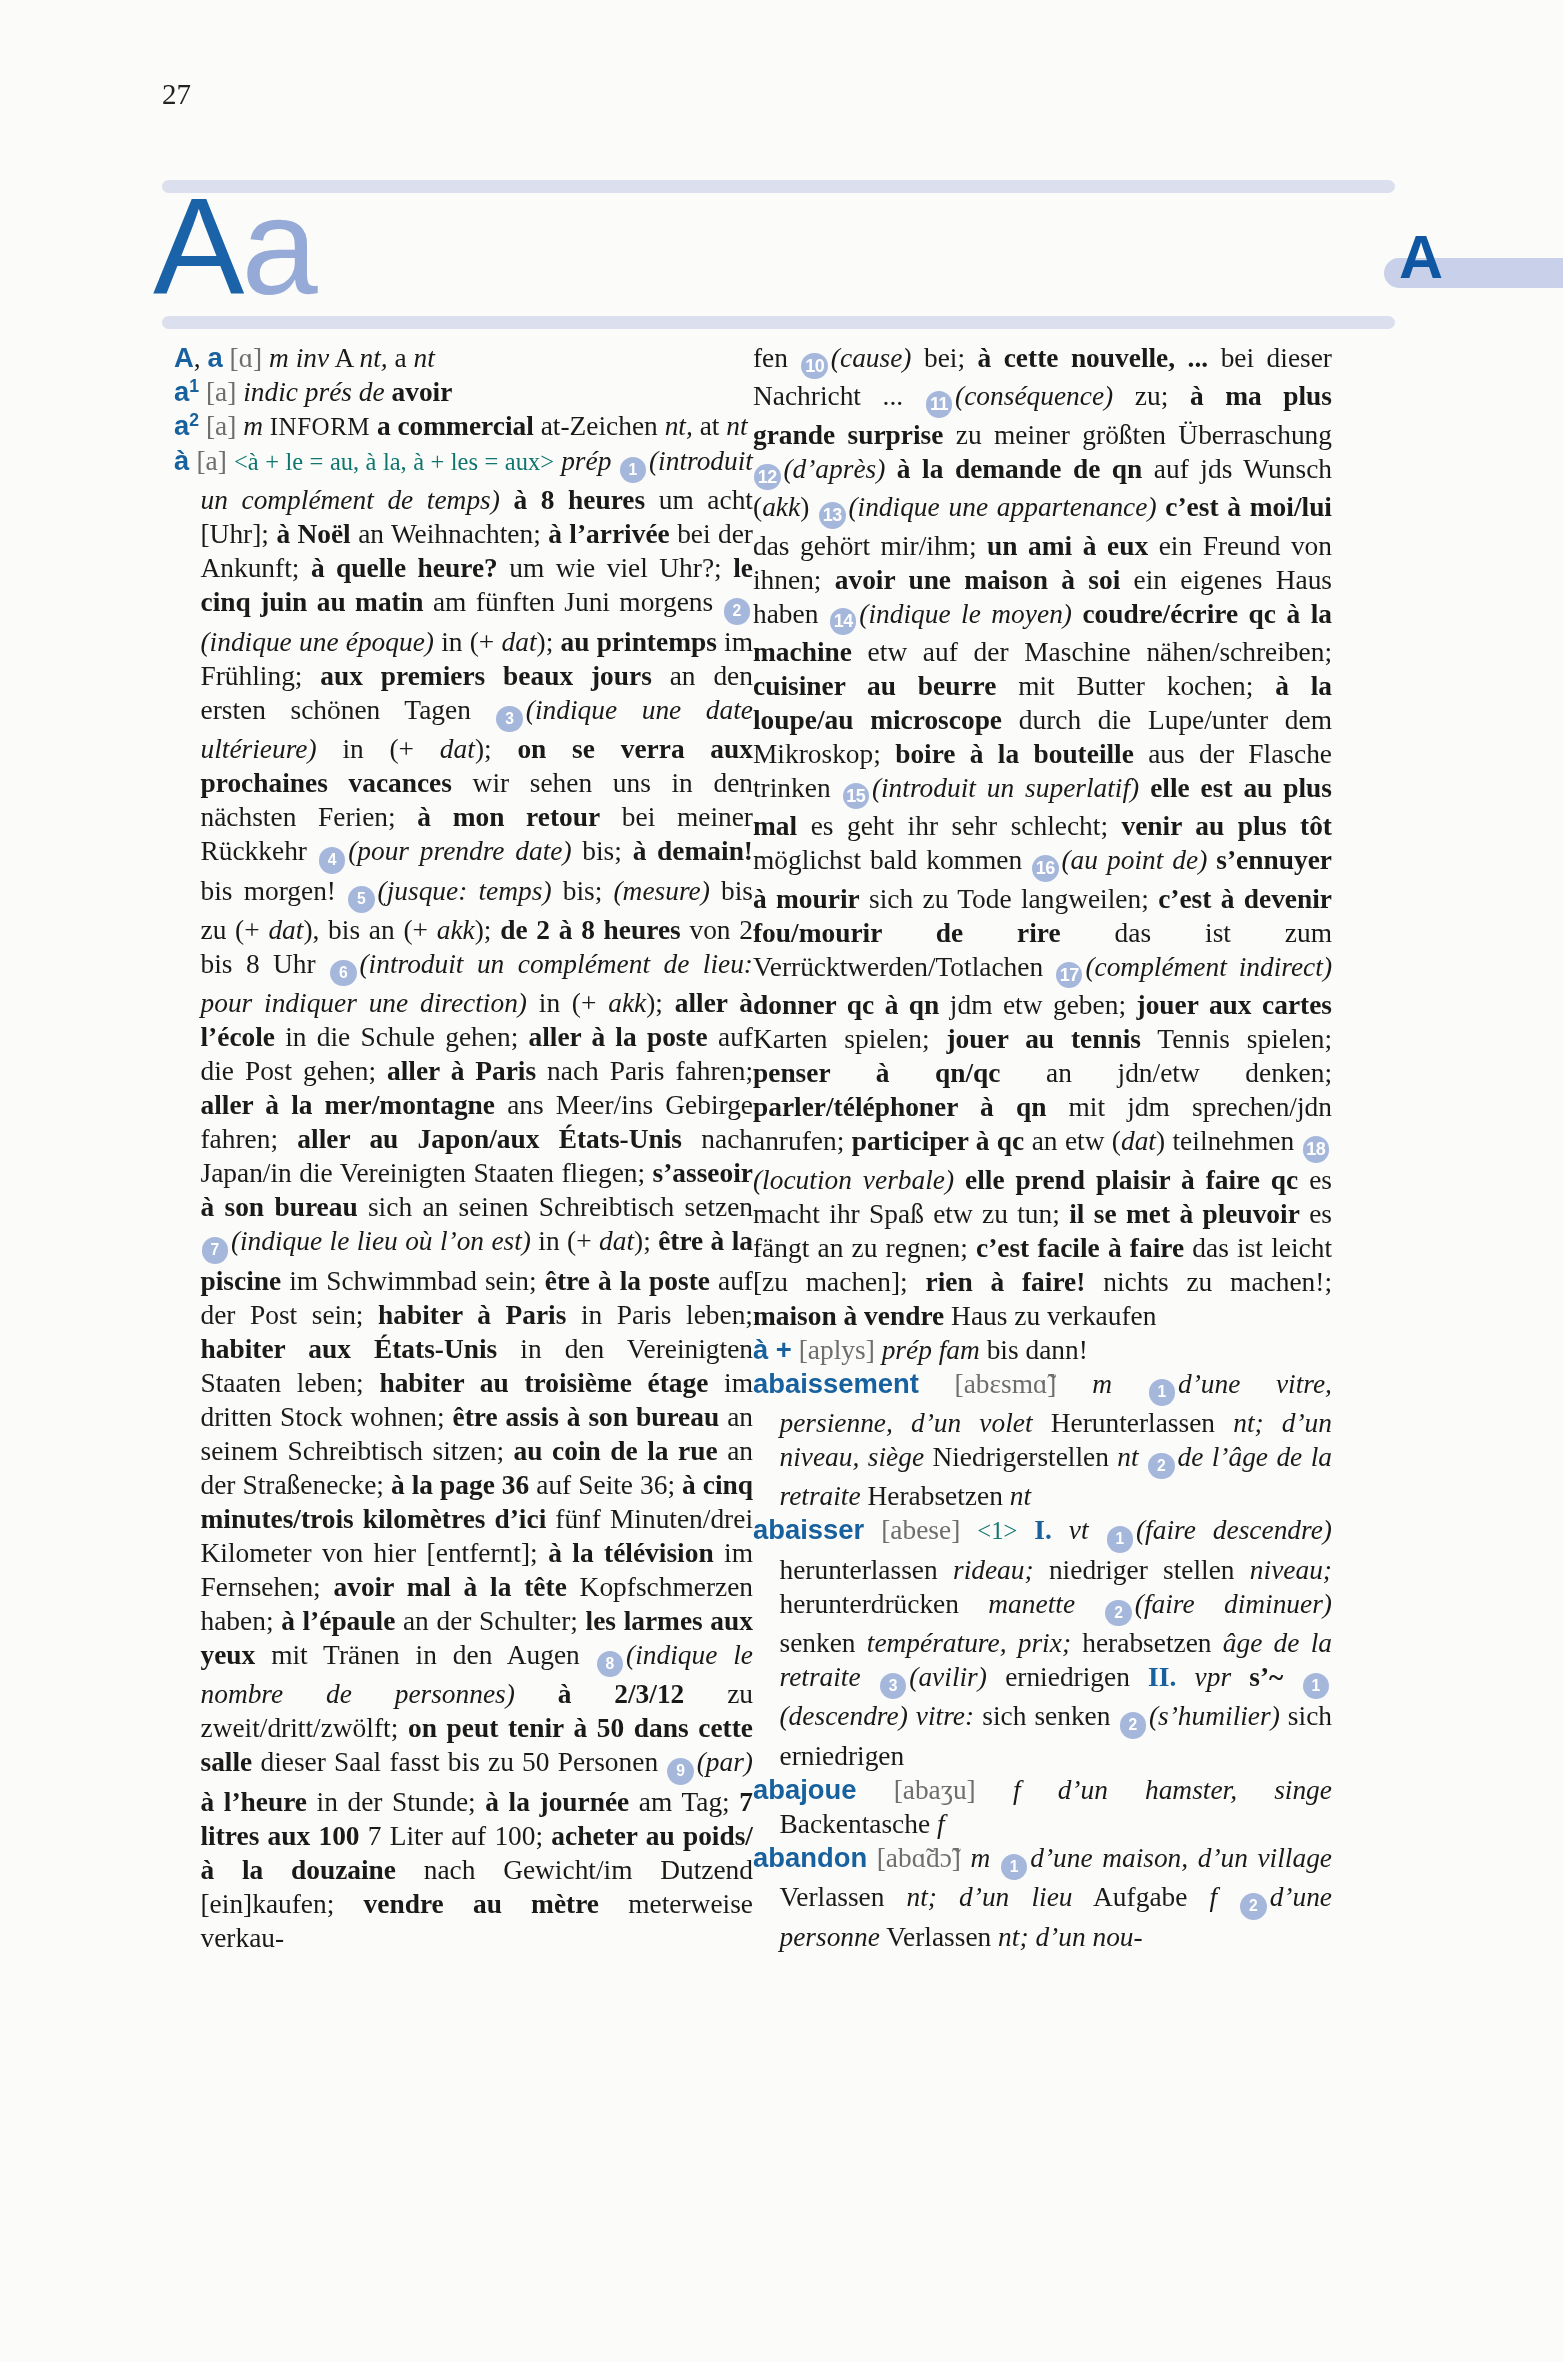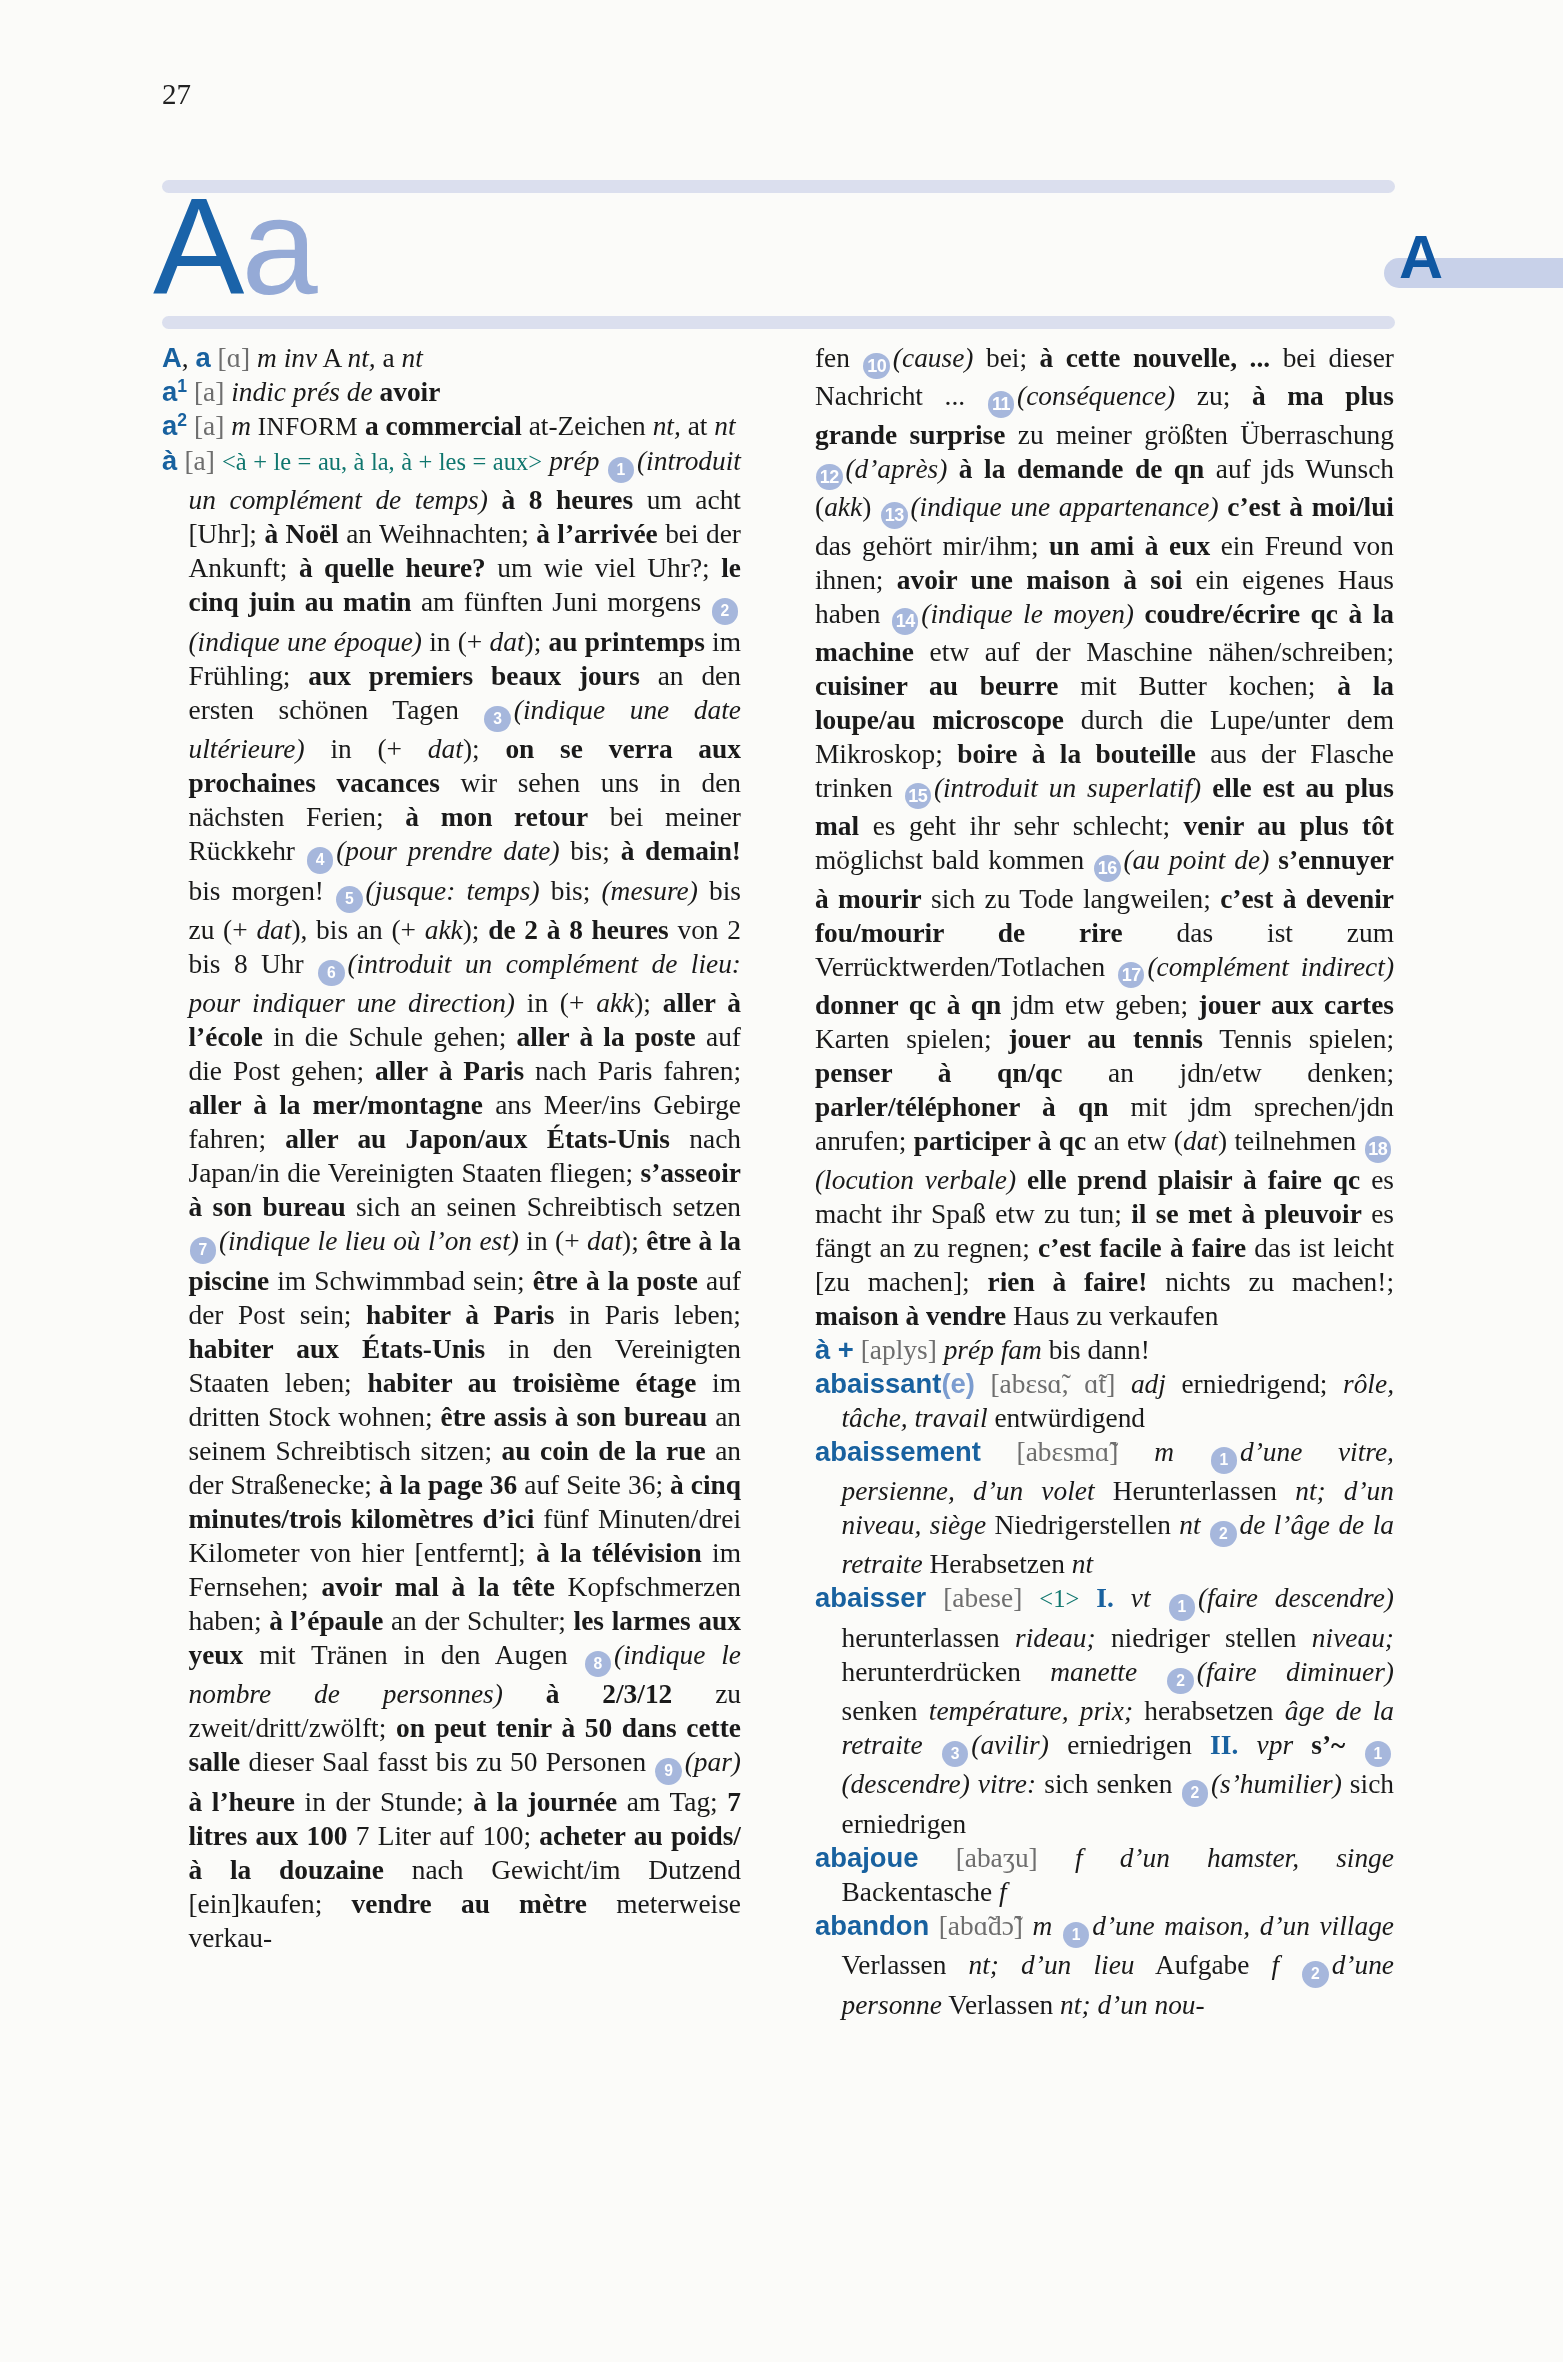--- a/index.html
+++ b/index.html
@@ -17,21 +17,21 @@
   .heading{position:absolute;left:153px;top:188px;font:137px/118px "Liberation Sans",sans-serif;
            letter-spacing:-2.9px;}
   .heading .h1{color:var(--heading-primary,#1a63a9);}
   .heading .h2{color:var(--heading-secondary,#95aad6);}
 
   .tab{position:absolute;left:1384px;top:258px;width:179px;height:30px;
        background:var(--tab-bg,#c8d1e9);border-radius:15.7px 0 0 15.7px;}
   .tab-letter{position:absolute;left:1399px;top:222px;line-height:1;
        font:700 61px "Liberation Sans",sans-serif;color:var(--tab-letter,#0f57a2);}
 
-  .cols{position:absolute;left:162px;top:341px;width:1233px;display:flex;gap:74px;}
+  .cols{position:absolute;left:174px;top:341px;width:1233px;display:flex;}
   .col{width:579px;}
 
   p.para{margin:0;font:27.4px/34px "Liberation Serif",serif;color:var(--text,#1a1a1a);
          text-align:justify;}
   p.entry{padding-left:26.5px;text-indent:-26.5px;}
   p.cont{padding-left:0;text-indent:0;}
 
   .t{}
   .it{font-style:italic;}
   .b{font-weight:700;}
@@ -64,21 +64,20 @@
   <div class="cols">
     <div class="col" id="col-left">
         <p class="para entry"><span class="hw">A</span><span class="t">, </span><span class="hw">a</span><span class="t"> </span><span class="ph">[ɑ]</span><span class="t"> </span><span class="it">m inv</span><span class="t"> A </span><span class="it">nt,</span><span class="t"> a </span><span class="it">nt</span></p>
         <p class="para entry"><span class="hw">a</span><sup class="hw-sup">1</sup><span class="t"> </span><span class="ph">[a]</span><span class="t"> </span><span class="it">indic prés de</span><span class="t"> </span><span class="b">avoir</span></p>
         <p class="para entry"><span class="hw">a</span><sup class="hw-sup">2</sup><span class="t"> </span><span class="ph">[a]</span><span class="t"> </span><span class="it">m</span><span class="t"> </span><span class="sc">INFORM</span><span class="t"> </span><span class="b">a commercial</span><span class="t"> at-Zeichen </span><span class="it">nt,</span><span class="t"> at </span><span class="it">nt</span></p>
         <p class="para entry"><span class="hw">à</span><span class="t"> </span><span class="ph">[a]</span><span class="t"> </span><span class="ang">&lt;à + le = au, à la, à + les = aux&gt;</span><span class="t"> </span><span class="it">prép</span><span class="t"> </span><span class="bubble">1</span><span class="it">(introduit un complément de temps)</span><span class="t"> </span><span class="b">à 8 heures</span><span class="t"> um acht [Uhr]; </span><span class="b">à Noël</span><span class="t"> an Weihnachten; </span><span class="b">à l’arrivée</span><span class="t"> bei der Ankunft; </span><span class="b">à quelle heure?</span><span class="t"> um wie viel Uhr?; </span><span class="b">le cinq juin au matin</span><span class="t"> am fünften Juni morgens </span><span class="bubble">2</span><span class="it">(indique une époque)</span><span class="t"> in (+ </span><span class="it">dat</span><span class="t">); </span><span class="b">au printemps</span><span class="t"> im Frühling; </span><span class="b">aux premiers beaux jours</span><span class="t"> an den ersten schönen Tagen </span><span class="bubble">3</span><span class="it">(indique une date ultérieure)</span><span class="t"> in (+ </span><span class="it">dat</span><span class="t">); </span><span class="b">on se verra aux prochaines vacances</span><span class="t"> wir sehen uns in den nächsten Ferien; </span><span class="b">à mon retour</span><span class="t"> bei meiner Rückkehr </span><span class="bubble">4</span><span class="it">(pour prendre date)</span><span class="t"> bis; </span><span class="b">à demain!</span><span class="t"> bis morgen! </span><span class="bubble">5</span><span class="it">(jusque: temps)</span><span class="t"> bis; </span><span class="it">(mesure)</span><span class="t"> bis zu (+ </span><span class="it">dat</span><span class="t">), bis an (+ </span><span class="it">akk</span><span class="t">); </span><span class="b">de 2 à 8 heures</span><span class="t"> von 2 bis 8 Uhr </span><span class="bubble">6</span><span class="it">(introduit un complément de lieu: pour indiquer une direction)</span><span class="t"> in (+ </span><span class="it">akk</span><span class="t">); </span><span class="b">aller à l’école</span><span class="t"> in die Schule gehen; </span><span class="b">aller à la poste</span><span class="t"> auf die Post gehen; </span><span class="b">aller à Paris</span><span class="t"> nach Paris fahren; </span><span class="b">aller à la mer/montagne</span><span class="t"> ans Meer/ins Gebirge fahren; </span><span class="b">aller au Japon/aux États-Unis</span><span class="t"> nach Japan/in die Vereinigten Staaten fliegen; </span><span class="b">s’asseoir à son bureau</span><span class="t"> sich an seinen Schreibtisch setzen </span><span class="bubble">7</span><span class="it">(indique le lieu où l’on est)</span><span class="t"> in (+ </span><span class="it">dat</span><span class="t">); </span><span class="b">être à la piscine</span><span class="t"> im Schwimmbad sein; </span><span class="b">être à la poste</span><span class="t"> auf der Post sein; </span><span class="b">habiter à Paris</span><span class="t"> in Paris leben; </span><span class="b">habiter aux États-Unis</span><span class="t"> in den Vereinigten Staaten leben; </span><span class="b">habiter au troisième étage</span><span class="t"> im dritten Stock wohnen; </span><span class="b">être assis à son bureau</span><span class="t"> an seinem Schreibtisch sitzen; </span><span class="b">au coin de la rue</span><span class="t"> an der Straßenecke; </span><span class="b">à la page 36</span><span class="t"> auf Seite 36; </span><span class="b">à cinq minutes/trois kilomètres d’ici</span><span class="t"> fünf Minuten/drei Kilometer von hier [entfernt]; </span><span class="b">à la télévision</span><span class="t"> im Fernsehen; </span><span class="b">avoir mal à la tête</span><span class="t"> Kopfschmerzen haben; </span><span class="b">à l’épaule</span><span class="t"> an der Schulter; </span><span class="b">les larmes aux yeux</span><span class="t"> mit Tränen in den Augen </span><span class="bubble">8</span><span class="it">(indique le nombre de personnes)</span><span class="t"> </span><span class="b">à 2/3/12</span><span class="t"> zu zweit/dritt/zwölft; </span><span class="b">on peut tenir à 50 dans cette salle</span><span class="t"> dieser Saal fasst bis zu 50 Personen </span><span class="bubble">9</span><span class="it">(par)</span><span class="t"> </span><span class="b">à l’heure</span><span class="t"> in der Stunde; </span><span class="b">à la journée</span><span class="t"> am Tag; </span><span class="b">7 litres aux 100</span><span class="t"> 7 Liter auf 100; </span><span class="b">acheter au poids/à la douzaine</span><span class="t"> nach Gewicht/im Dutzend [ein]kaufen; </span><span class="b">vendre au mètre</span><span class="t"> meterweise verkau-</span></p>
       </div>
     <div class="col" id="col-right">
         <p class="para cont"><span class="t">fen </span><span class="bubble bubble2">10</span><span class="it">(cause)</span><span class="t"> bei; </span><span class="b">à cette nouvelle, ...</span><span class="t"> bei dieser Nachricht ... </span><span class="bubble bubble2">11</span><span class="it">(conséquence)</span><span class="t"> zu; </span><span class="b">à ma plus grande surprise</span><span class="t"> zu meiner größten Überraschung </span><span class="bubble bubble2">12</span><span class="it">(d’après)</span><span class="t"> </span><span class="b">à la demande de qn</span><span class="t"> auf jds Wunsch (</span><span class="it">akk</span><span class="t">) </span><span class="bubble bubble2">13</span><span class="it">(indique une appartenance)</span><span class="t"> </span><span class="b">c’est à moi/lui</span><span class="t"> das gehört mir/ihm; </span><span class="b">un ami à eux</span><span class="t"> ein Freund von ihnen; </span><span class="b">avoir une maison à soi</span><span class="t"> ein eigenes Haus haben </span><span class="bubble bubble2">14</span><span class="it">(indique le moyen)</span><span class="t"> </span><span class="b">coudre/écrire qc à la machine</span><span class="t"> etw auf der Maschine nähen/schreiben; </span><span class="b">cuisiner au beurre</span><span class="t"> mit Butter kochen; </span><span class="b">à la loupe/au microscope</span><span class="t"> durch die Lupe/unter dem Mikroskop; </span><span class="b">boire à la bouteille</span><span class="t"> aus der Flasche trinken </span><span class="bubble bubble2">15</span><span class="it">(introduit un superlatif)</span><span class="t"> </span><span class="b">elle est au plus mal</span><span class="t"> es geht ihr sehr schlecht; </span><span class="b">venir au plus tôt</span><span class="t"> möglichst bald kommen </span><span class="bubble bubble2">16</span><span class="it">(au point de)</span><span class="t"> </span><span class="b">s’ennuyer à mourir</span><span class="t"> sich zu Tode langweilen; </span><span class="b">c’est à devenir fou/mourir de rire</span><span class="t"> das ist zum Verrücktwerden/Totlachen </span><span class="bubble bubble2">17</span><span class="it">(complément indirect)</span><span class="t"> </span><span class="b">donner qc à qn</span><span class="t"> jdm etw geben; </span><span class="b">jouer aux cartes</span><span class="t"> Karten spielen; </span><span class="b">jouer au tennis</span><span class="t"> Tennis spielen; </span><span class="b">penser à qn/qc</span><span class="t"> an jdn/etw denken; </span><span class="b">parler/téléphoner à qn</span><span class="t"> mit jdm sprechen/jdn anrufen; </span><span class="b">participer à qc</span><span class="t"> an etw (</span><span class="it">dat</span><span class="t">) teilnehmen </span><span class="bubble bubble2">18</span><span class="it">(locution verbale)</span><span class="t"> </span><span class="b">elle prend plaisir à faire qc</span><span class="t"> es macht ihr Spaß etw zu tun; </span><span class="b">il se met à pleuvoir</span><span class="t"> es fängt an zu regnen; </span><span class="b">c’est facile à faire</span><span class="t"> das ist leicht [zu machen]; </span><span class="b">rien à faire!</span><span class="t"> nichts zu machen!; </span><span class="b">maison à vendre</span><span class="t"> Haus zu verkaufen</span></p>
         <p class="para entry"><span class="hw">à +</span><span class="t"> </span><span class="ph">[aplys]</span><span class="t"> </span><span class="it">prép fam</span><span class="t"> bis dann!</span></p>
-        <p class="para entry"><span class="hw">abaissant</span><span class="hwl">(e)</span><span class="t"> </span><span class="ph">[abɛsɑ̃, ɑ̃t]</span><span class="t"> </span><span class="it">adj</span><span class="t"> erniedrigend; </span><span class="it">rôle, tâche, travail</span><span class="t"> entwürdigend</span></p>
         <p class="para entry"><span class="hw">abaissement</span><span class="t"> </span><span class="ph">[abɛsmɑ̃]</span><span class="t"> </span><span class="it">m</span><span class="t"> </span><span class="bubble">1</span><span class="it">d’une vitre, persienne, d’un volet</span><span class="t"> Herunterlassen </span><span class="it">nt;</span><span class="t"> </span><span class="it">d’un niveau, siège</span><span class="t"> Niedrigerstellen </span><span class="it">nt</span><span class="t"> </span><span class="bubble">2</span><span class="it">de l’âge de la retraite</span><span class="t"> Herabsetzen </span><span class="it">nt</span></p>
         <p class="para entry"><span class="hw">abaisser</span><span class="t"> </span><span class="ph">[abese]</span><span class="t"> </span><span class="ang">&lt;1&gt;</span><span class="t"> </span><span class="rn">I.</span><span class="t"> </span><span class="it">vt</span><span class="t"> </span><span class="bubble">1</span><span class="it">(faire descendre)</span><span class="t"> herunterlassen </span><span class="it">rideau;</span><span class="t"> niedriger stellen </span><span class="it">niveau;</span><span class="t"> herunterdrücken </span><span class="it">manette</span><span class="t"> </span><span class="bubble">2</span><span class="it">(faire diminuer)</span><span class="t"> senken </span><span class="it">température, prix;</span><span class="t"> herabsetzen </span><span class="it">âge de la retraite</span><span class="t"> </span><span class="bubble">3</span><span class="it">(avilir)</span><span class="t"> erniedrigen </span><span class="rn">II.</span><span class="t"> </span><span class="it">vpr</span><span class="t"> </span><span class="b">s’~</span><span class="t"> </span><span class="bubble">1</span><span class="it">(descendre) vitre:</span><span class="t"> sich senken </span><span class="bubble">2</span><span class="it">(s’humilier)</span><span class="t"> sich erniedrigen</span></p>
         <p class="para entry"><span class="hw">abajoue</span><span class="t"> </span><span class="ph">[abaʒu]</span><span class="t"> </span><span class="it">f</span><span class="t"> </span><span class="it">d’un hamster, singe</span><span class="t"> Backentasche </span><span class="it">f</span></p>
         <p class="para entry"><span class="hw">abandon</span><span class="t"> </span><span class="ph">[abɑ̃dɔ̃]</span><span class="t"> </span><span class="it">m</span><span class="t"> </span><span class="bubble">1</span><span class="it">d’une maison, d’un village</span><span class="t"> Verlassen </span><span class="it">nt;</span><span class="t"> </span><span class="it">d’un lieu</span><span class="t"> Aufgabe </span><span class="it">f</span><span class="t"> </span><span class="bubble">2</span><span class="it">d’une personne</span><span class="t"> Verlassen </span><span class="it">nt;</span><span class="t"> </span><span class="it">d’un nou-</span></p>
       </div>
   </div>
 </div>
 
 
 </body></html>

